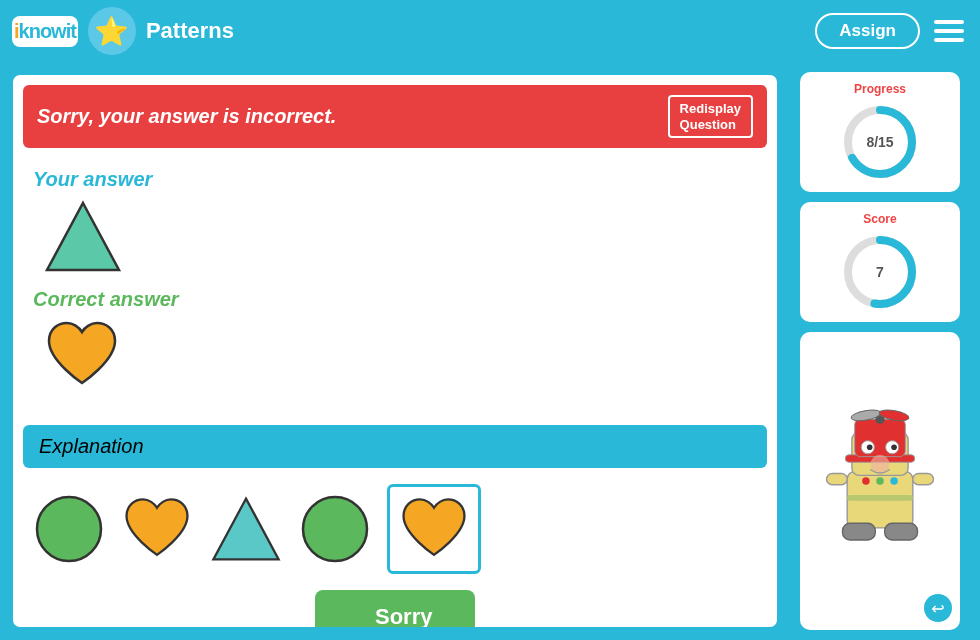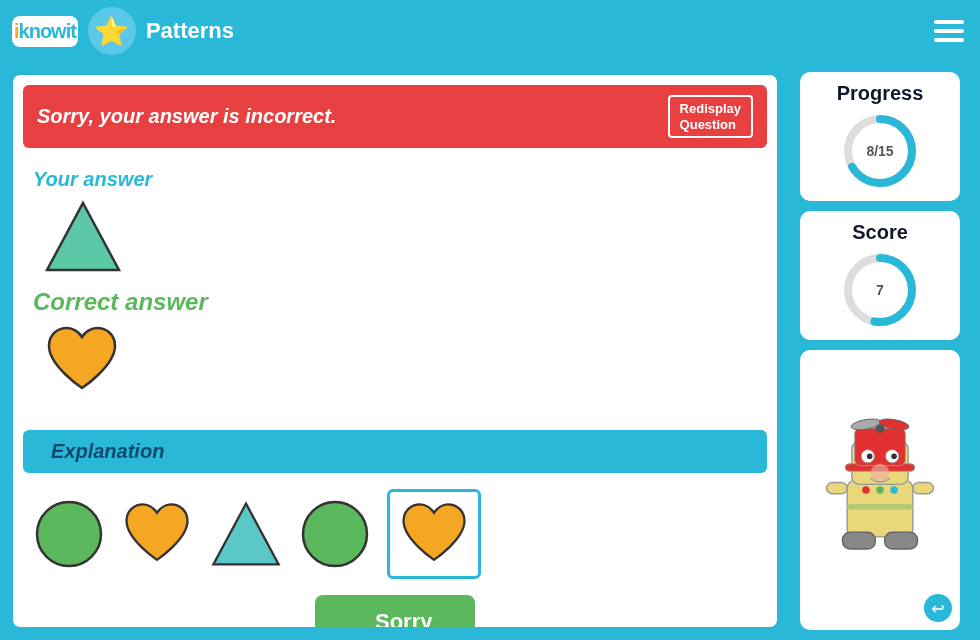--- a/index.html
+++ b/index.html
@@ -128,35 +128,35 @@
     }
     .answer-label {
       color: #29b8d8;
       font-size: 20px;
       font-weight: bold;
       font-style: italic;
       margin-bottom: 8px;
     }
     .correct-label {
       color: #5cb85c;
-      font-size: 24px;
+      font-size: 20px;
       font-weight: bold;
       font-style: italic;
       margin-bottom: 8px;
       margin-top: 10px;
     }
 
     
     .explanation-bar {
       background: #29b8d8;
-      color: #0c4a6e;
+      color: #000000;
       font-size: 20px;
-      font-weight: bold;
+      font-weight: normal;
       font-style: italic;
-      padding: 10px 28px;
+      padding: 10px 16px;
       margin: 6px 10px 0 10px;
       border-radius: 6px;
     }
 
     
     .pattern-row {
       display: flex;
       align-items: center;
       gap: 16px;
       padding: 16px 20px;
@@ -205,23 +205,23 @@
     .progress-card {
       background: white;
       border-radius: 10px;
       width: 160px;
       padding: 10px;
       display: flex;
       flex-direction: column;
       align-items: center;
     }
     .card-title {
-      font-size: 20px;
-      font-weight: bold;
-      color: #0f172a;
+      font-size: 12px;
+      font-weight: bold;
+      color: #ef4444;
       margin-bottom: 6px;
     }
 
     
     .circle-progress {
       position: relative;
       width: 80px;
       height: 80px;
     }
     .circle-progress svg {
@@ -296,20 +296,21 @@
   </style>
 </head>
 <body>
 
 <div class="header">
   <div class="logo-box">
     <span>i</span>knowit
   </div>
   <div class="star-circle">⭐</div>
   <div class="header-title">Patterns</div>
+  <button class="assign-btn">Assign</button>
   <button class="hamburger-btn">
     <span></span>
     <span></span>
     <span></span>
   </button>
 </div>
 
 <div class="main">
 
   <div class="left-panel">

